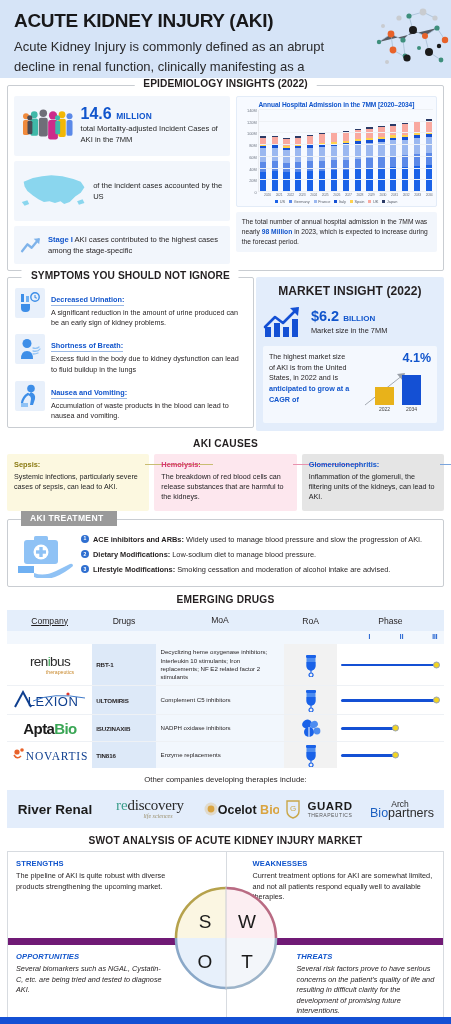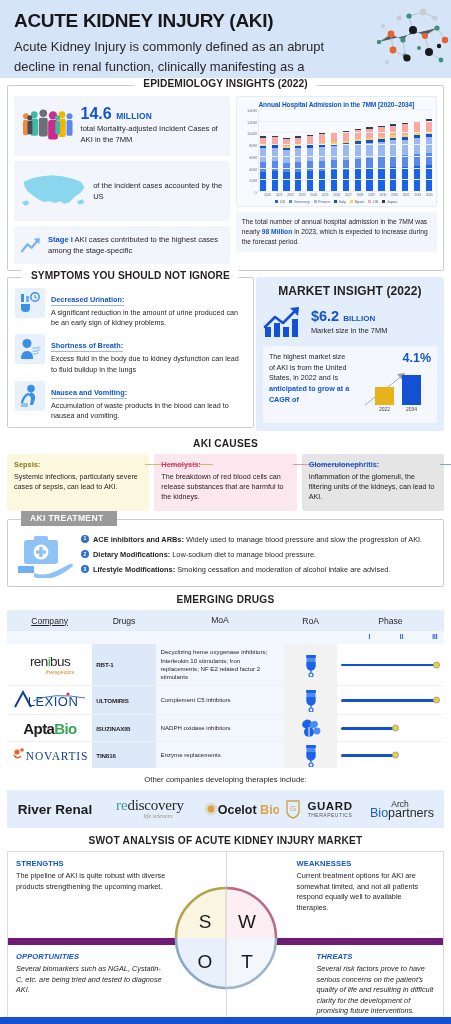--- a/index.html
+++ b/index.html
@@ -701,29 +701,29 @@
     </svg>
 </div>
 
 <div class="plain-title">SWOT ANALYSIS OF ACUTE KIDNEY INJURY MARKET</div>
 <div class="swot-wrap">
   <div class="swot-grid">
     <div class="sw-cell">
       <div class="sw-h">STRENGTHS</div>
       <div class="sw-p" style="max-width:152px">The pipeline of AKI is quite robust with diverse products strengthening the upcoming market.</div>
     </div>
-    <div class="sw-cell r" style="padding-left:70px">
+    <div class="sw-cell r" style="padding-left:26px">
       <div class="sw-h">WEAKNESSES</div>
       <div class="sw-p">Current treatment options for AKI are somewhat limited, and not all patients respond equally well to available therapies.</div>
     </div>
     <div class="sw-cell b">
       <div class="sw-h">OPPORTUNITIES</div>
       <div class="sw-p" style="max-width:152px">Several biomarkers such as NGAL, Cystatin-C, etc. are being tried and tested to diagnose AKI.</div>
     </div>
-    <div class="sw-cell r b" style="padding-left:90px">
+    <div class="sw-cell r b" style="padding-left:70px">
       <div class="sw-h">THREATS</div>
       <div class="sw-p">Several risk factors prove to have serious concerns on the patient's quality of life and resulting in difficult clarity for the development of promising future interventions.</div>
     </div>
   </div>
   <svg class="sw-circle" viewBox="0 0 108 108">
     <path d="M54 4 A50 50 0 0 0 4 54 L54 54 Z" fill="#fbf6e2"></path>
     <path d="M54 4 A50 50 0 0 1 104 54 L54 54 Z" fill="#fceef2"></path>
     <path d="M4 54 A50 50 0 0 0 54 104 L54 54 Z" fill="#e7f0fb"></path>
     <path d="M104 54 A50 50 0 0 1 54 104 L54 54 Z" fill="#f3f6fa"></path>
     <path d="M54 4 A50 50 0 0 0 4 54" fill="none" stroke="#b6a24c" stroke-width="2.6"></path>

